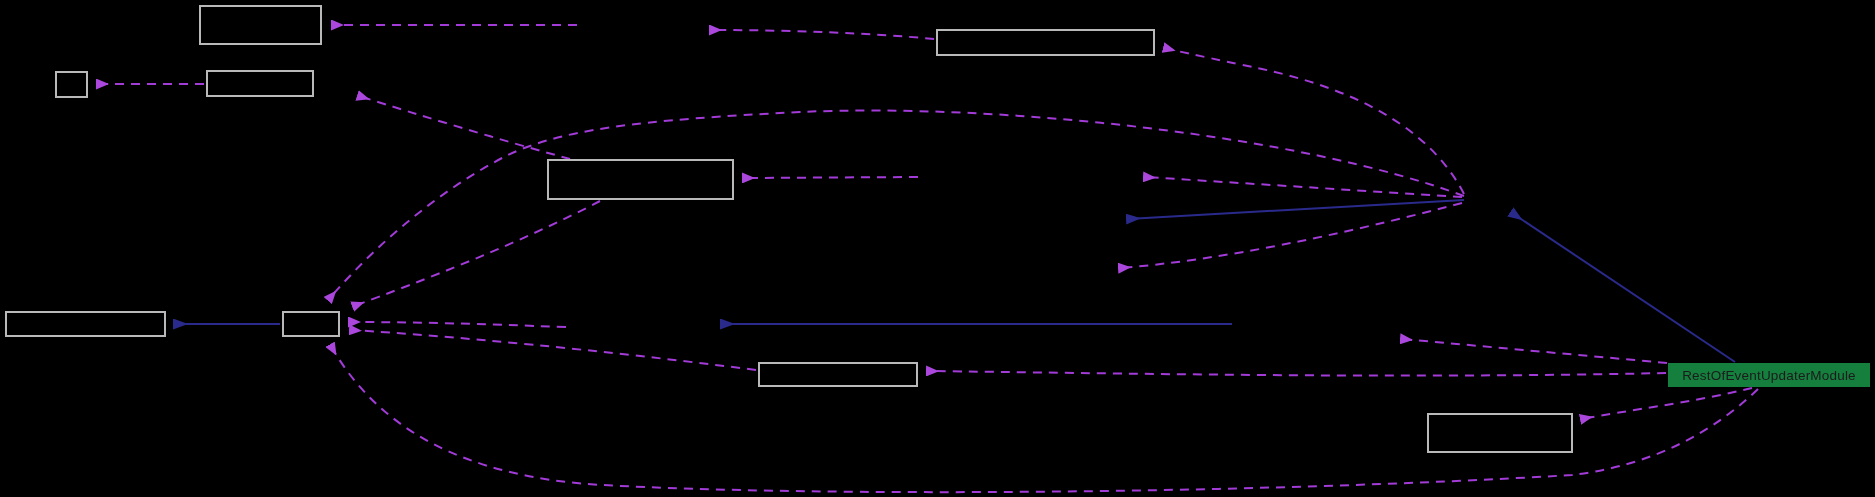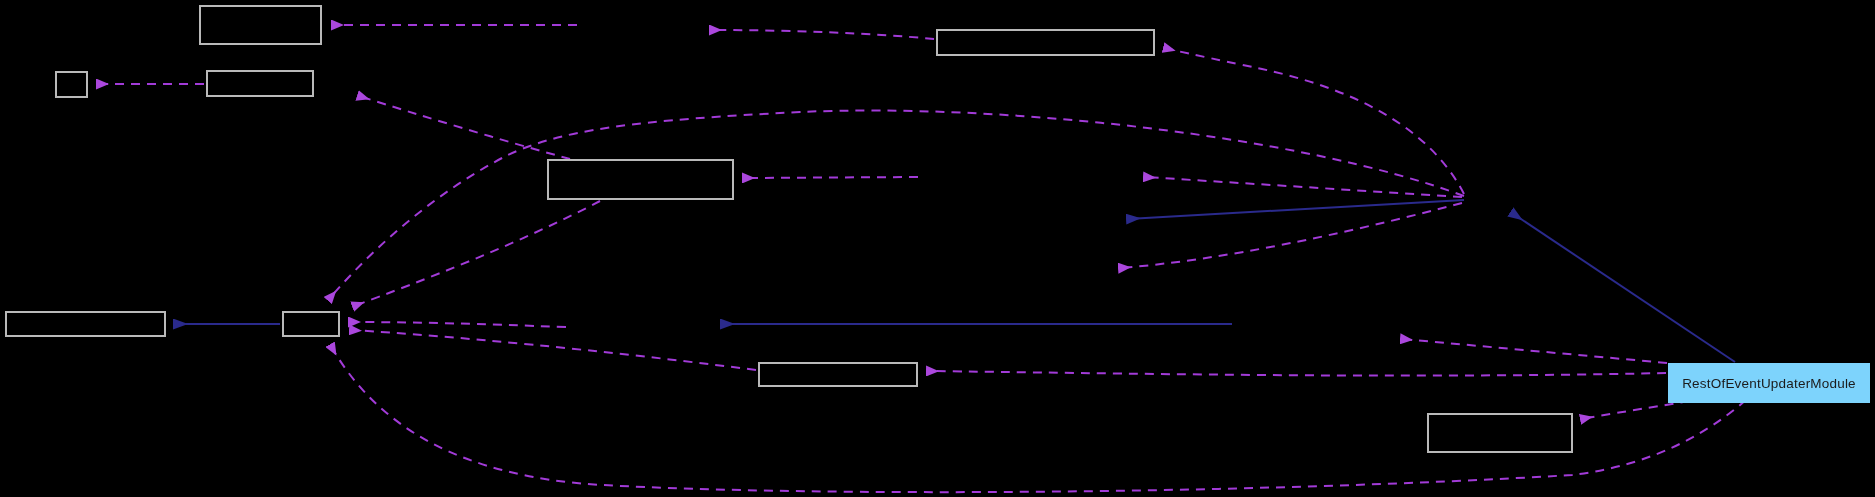--- a/index.html
+++ b/index.html
@@ -69,15 +69,15 @@
       <div class="class-node" style="left: 55px; top: 71px; width: 33px; height: 27px; border-color: rgb(185, 185, 185);"></div>
       <div class="class-node" style="left: 206px; top: 70px; width: 108px; height: 27px; border-color: rgb(185, 185, 185);"></div>
       <div class="class-node" style="left: 547px; top: 159px; width: 187px; height: 41px; border-color: rgb(185, 185, 185);"></div>
       <div class="class-node" style="left: 936px; top: 29px; width: 219px; height: 27px; border-color: rgb(185, 185, 185);"></div>
       <div class="class-node" style="left: 5px; top: 311px; width: 161px; height: 26px; border-color: rgb(185, 185, 185);"></div>
       <div class="class-node" style="left: 282px; top: 311px; width: 58px; height: 26px; border-color: rgb(185, 185, 185);"></div>
       <div class="class-node" style="left: 758px; top: 362px; width: 160px; height: 25px; border-color: rgb(185, 185, 185);"></div>
       <div class="class-node" style="left: 1427px; top: 413px; width: 146px; height: 40px; border-color: rgb(185, 185, 185);"></div>
     </div>
 
-  <div id="highlight-node" style="left: 1668px; top: 363px; width: 202px; height: 40px; background: #7dd3fc; color: rgb(27, 27, 27);">RestOfEventUpdaterModule</div>
+  <div id="highlight-node" style="left: 1668px; top: 363px; width: 202px; height: 24px; background: #15803d; color: rgb(27, 27, 27);">RestOfEventUpdaterModule</div>
 
 </div>
 
 </body></html>

